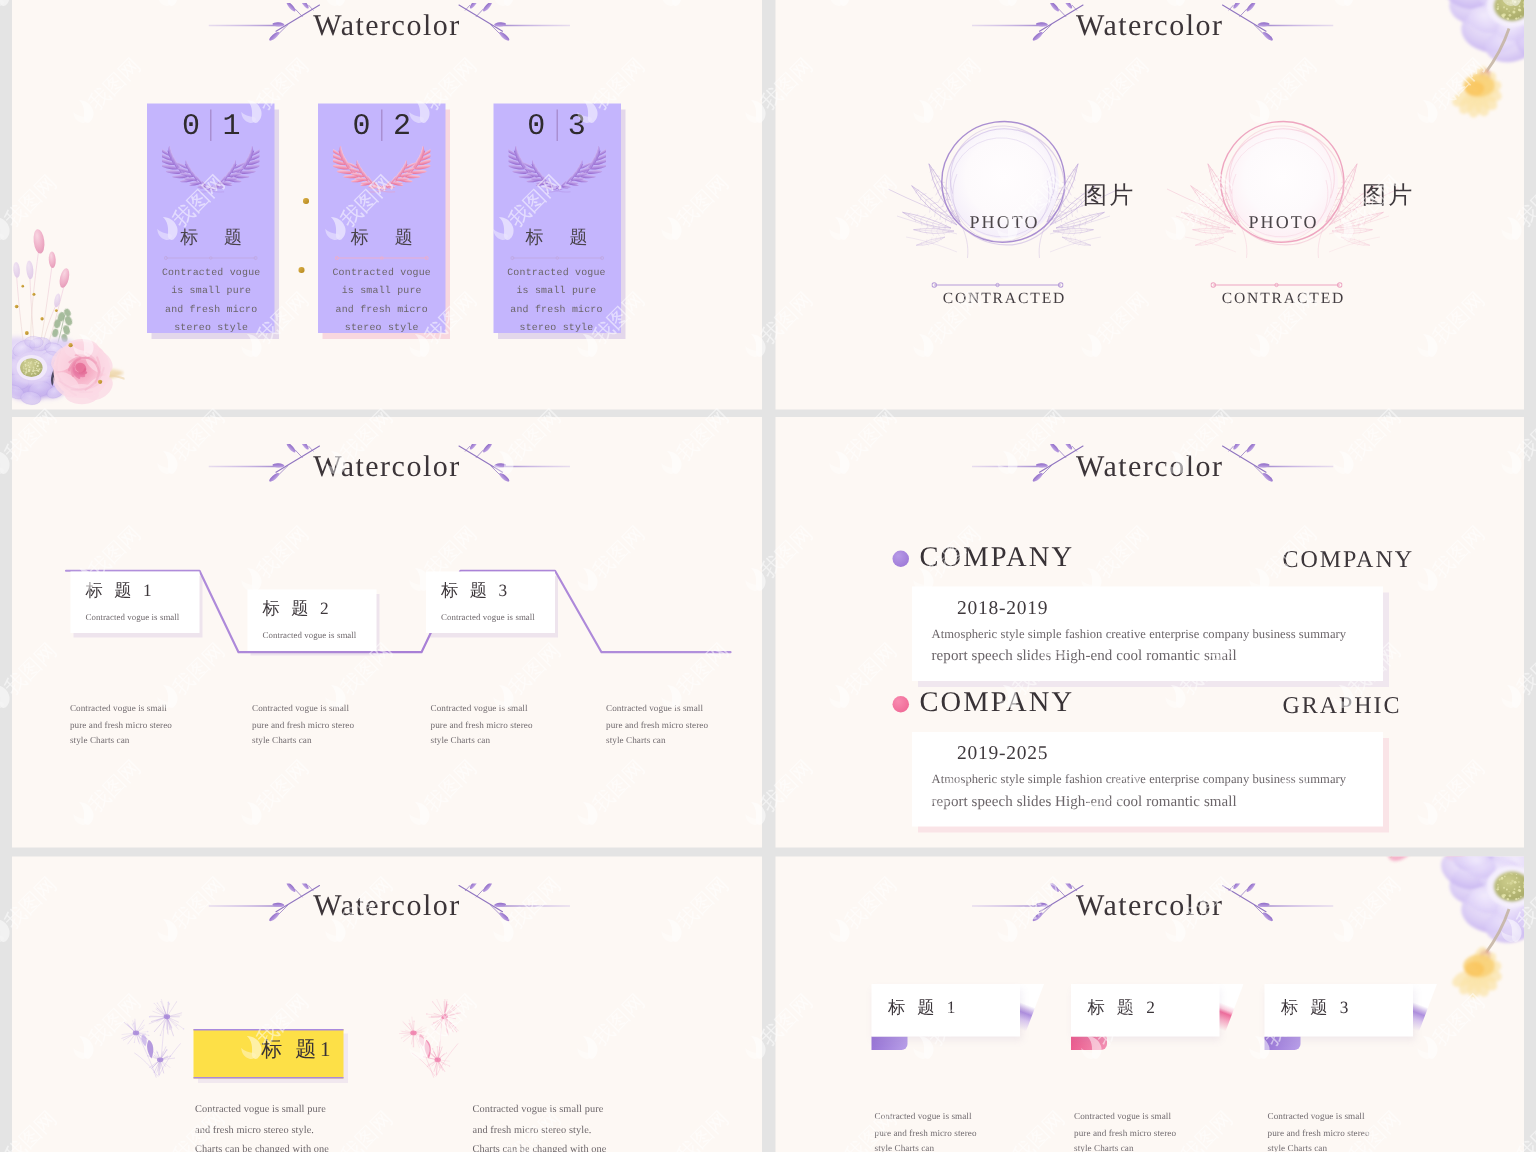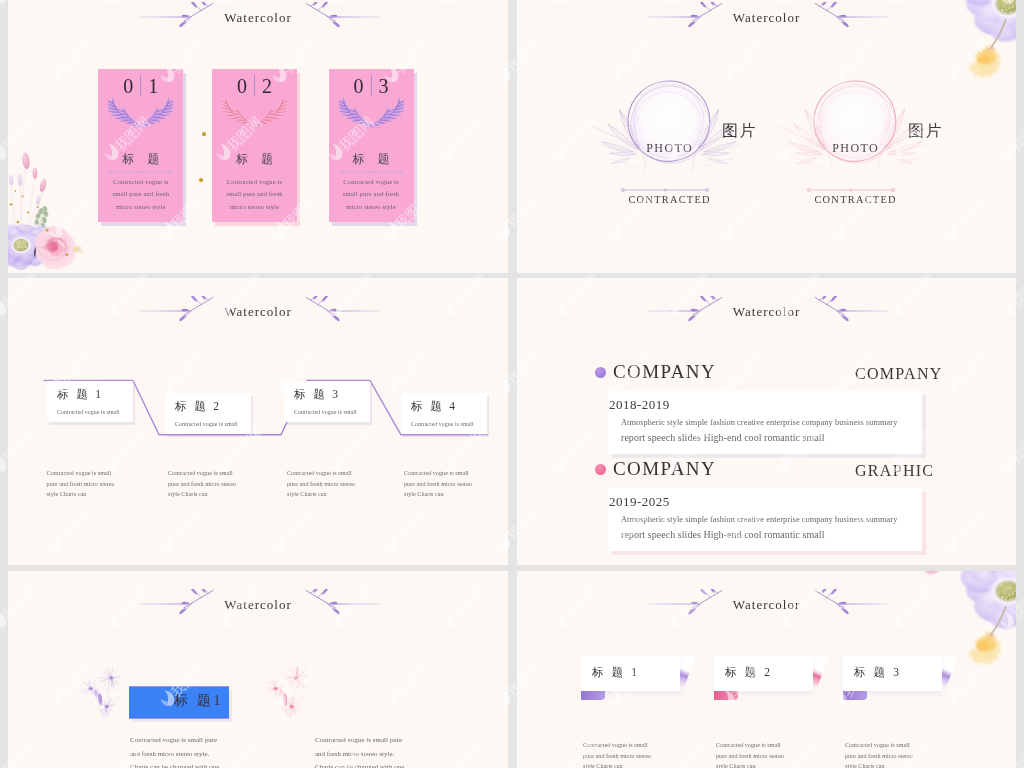--- a/index.html
+++ b/index.html
@@ -11,27 +11,27 @@
   .s1{left:8px;top:-16px;width:500px;height:289px;}
   .s2{left:517px;top:-16px;width:499px;height:289px;}
   .s3{left:8px;top:278px;width:500px;height:287px;}
   .s4{left:517px;top:278px;width:499px;height:287px;}
   .s5{left:8px;top:571px;width:500px;height:197px;}
   .s6{left:517px;top:571px;width:499px;height:197px;}
 
   
   .hdr{position:absolute;left:0;top:22px;width:100%;height:30px;}
   .hdr .word{position:absolute;left:50%;top:1px;transform:translateX(-50%);
-      font-size:13px;line-height:21px;color:#3c3539;letter-spacing:1.0px;white-space:nowrap;}
+      font-size:20px;line-height:21px;color:#3c3539;letter-spacing:1.0px;white-space:nowrap;}
   .hdr .orn{position:absolute;top:-4px;}
   .hdr .orn.l{left:50%;margin-left:-119px;}
   .hdr .orn.r{left:50%;margin-left:46px;}
 
   
-  .card{position:absolute;top:85px;width:85px;height:153px;background:#f9a8d4;}
+  .card{position:absolute;top:85px;width:85px;height:153px;background:#c4b5fd;font-family:Liberation Mono, monospace;}
   .cp{box-shadow:3px 4px 0 0 rgba(170,140,215,.30);}
   .ck{box-shadow:3px 4px 0 0 rgba(240,140,175,.30);}
   .cnum{position:absolute;left:0;top:4px;width:100%;text-align:center;
         font-size:20px;line-height:23px;color:#2f2b2e;letter-spacing:0px;}
   .cnum span{display:inline-block;vertical-align:middle;}
   .nbar{display:inline-block;width:1px;height:21px;margin:0 7px;vertical-align:middle;
         background:#a98fd2;position:relative;top:-1px;}
   .cwr{position:absolute;left:50%;top:28px;margin-left:-32.5px;line-height:0;}
   .cwr svg{width:65px;height:33px;display:block;}
       .ctitle{position:absolute;left:0;top:83px;width:100%;text-align:center;
@@ -69,29 +69,29 @@
   
   .tl{position:absolute;left:0;width:100%;height:90px;margin-top:25px;}
   .tldot{position:absolute;left:78px;top:8px;width:11px;height:11px;border-radius:50%;}
   .dp{background:radial-gradient(circle at 35% 32%,#b79ae6,#9771d4);}
   .dk{background:radial-gradient(circle at 35% 32%,#f88bb0,#ee6190);}
     .tlname{position:absolute;left:96px;top:1px;font-size:19px;line-height:24px;color:#383236;letter-spacing:1.4px;}
     .tlrole{position:absolute;left:338px;top:4px;font-size:16px;line-height:21px;color:#3c363a;letter-spacing:1.3px;}
   .tlbox{position:absolute;left:91px;top:32px;width:314px;height:63px;background:#fff;}
   .bp{box-shadow:4px 4px 0 0 rgba(180,150,215,.17);}
   .bk{box-shadow:4px 4px 0 0 rgba(240,150,180,.20);}
-    .tlyears{position:absolute;left:1px;top:5px;font-size:13px;line-height:17px;color:#3f393d;letter-spacing:.5px;}
+    .tlyears{position:absolute;left:30px;top:5px;font-size:13px;line-height:17px;color:#3f393d;letter-spacing:.5px;}
     .tll1{position:absolute;left:13px;top:26px;font-size:8.4px;line-height:12px;color:#6b6569;letter-spacing:.05px;text-align:right;}
     .tll2{position:absolute;left:13px;top:41px;font-size:10px;line-height:12px;color:#6b6569;letter-spacing:.05px;}
 
   
   .fwblk{position:absolute;top:0;width:200px;height:197px;}
   .fwart{position:absolute;left:-42px;top:95px;line-height:0;}
   .fwart svg{width:52px;height:56px;display:block;}
-  .fwbox{position:absolute;left:8px;top:115px;width:100px;height:31px;background:#3b82f6;}
+  .fwbox{position:absolute;left:8px;top:115px;width:100px;height:31px;background:#fde047;}
     .xp{border-top:1.6px solid #a98ade;border-bottom:1.6px solid #a98ade;box-shadow:3px 3px 0 0 rgba(180,150,215,.16);}
     .xk{border-top:1.6px solid #f083ad;border-bottom:1.6px solid #f083ad;box-shadow:3px 3px 0 0 rgba(240,150,180,.18);}
   .fwt{position:absolute;right:6px;top:4px;font-size:14px;line-height:20px;color:#383236;letter-spacing:2.6px;}
   .fwb{position:absolute;left:9px;top:162px;width:92px;font-size:6.9px;line-height:13.6px;color:#6b6569;letter-spacing:.05px;}
 
   
   .rb{position:absolute;top:0;width:130px;height:197px;}
   .rbcard{position:absolute;left:0;top:85px;width:99px;height:35px;background:#fff;
      box-shadow:1px 3px 5px rgba(150,120,170,.12);}
   .rbt{position:absolute;left:11px;top:7px;font-size:11.5px;line-height:19px;color:#3b353a;letter-spacing:2.6px;}
@@ -1309,24 +1309,20 @@
       <div class="zc" style="left:157px;top:115.3px">
         <div class="zct">标 题 2</div>
         <div class="zcs">Contracted vogue is small</div>
       </div>
       <div class="zb" style="left:160px">Contracted vogue is small pure and fresh micro stereo style Charts can</div>
       <div class="zc" style="left:276px;top:102.8px">
         <div class="zct">标 题 3</div>
         <div class="zcs">Contracted vogue is small</div>
       </div>
       <div class="zb" style="left:279px">Contracted vogue is small pure and fresh micro stereo style Charts can</div>
-      <div class="zc" style="left:393px;top:114.6px">
-        <div class="zct">标 题 4</div>
-        <div class="zcs">Contracted vogue is small</div>
-      </div>
       <div class="zb" style="left:396px">Contracted vogue is small pure and fresh micro stereo style Charts can</div>
     </div>
 <div class="slide s4">
       <div class="hdr">
         <svg class="orn l" width="76" height="30" viewBox="0 0 76 30">
           <defs>
             <linearGradient id="ogl" gradientUnits="userSpaceOnUse" x1="0" y1="0" x2="47.5" y2="0">
               <stop offset="0" stop-color="#cdbbe7" stop-opacity="0.45"></stop>
               <stop offset="0.55" stop-color="#bda7df" stop-opacity="0.8"></stop>
               <stop offset="1" stop-color="#9d82cb" stop-opacity="0.95"></stop>

